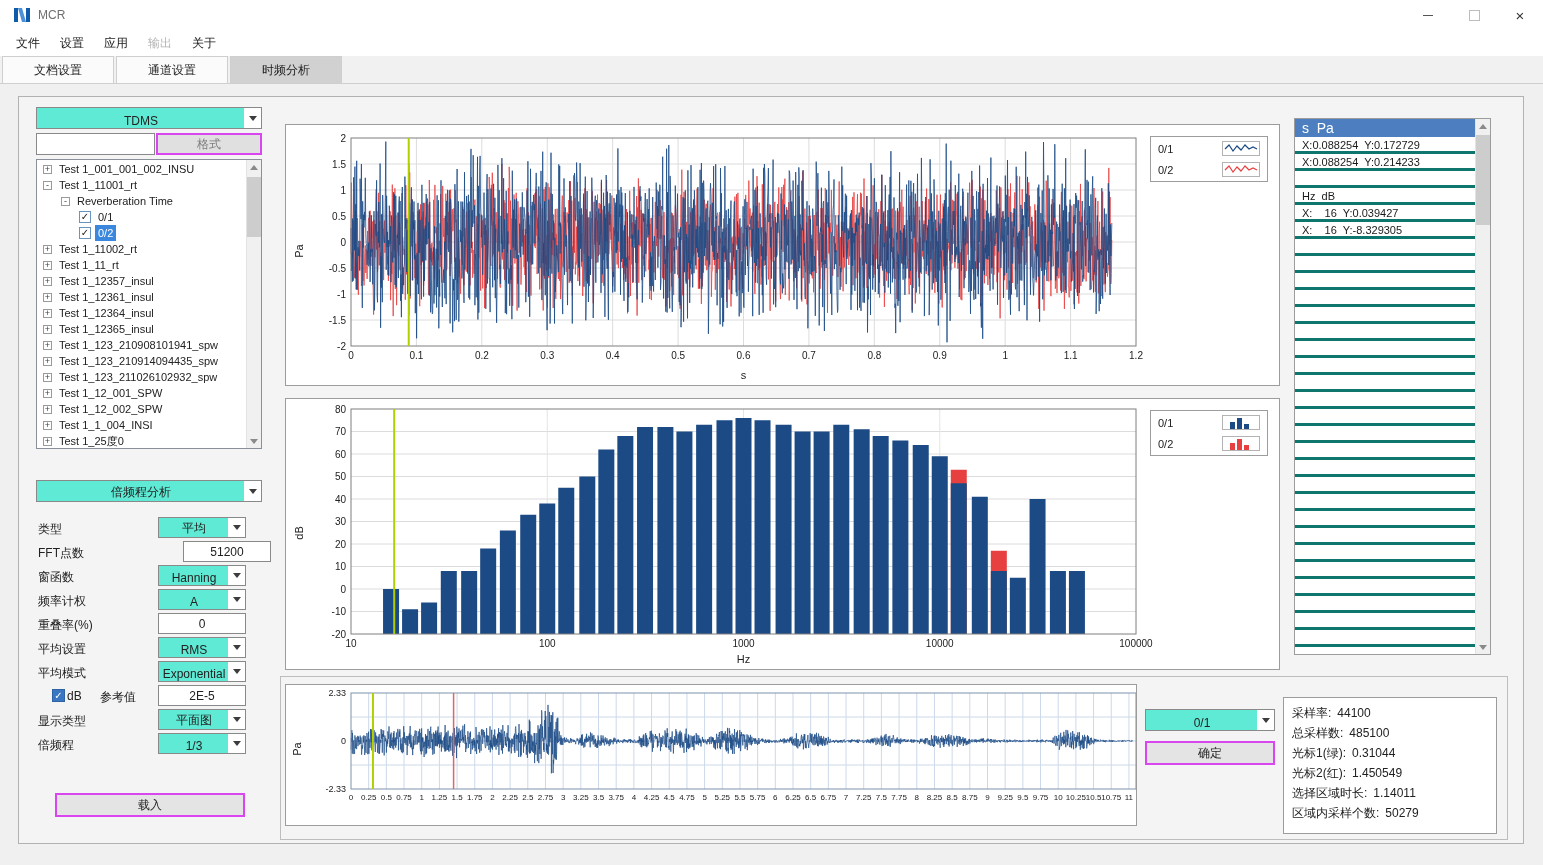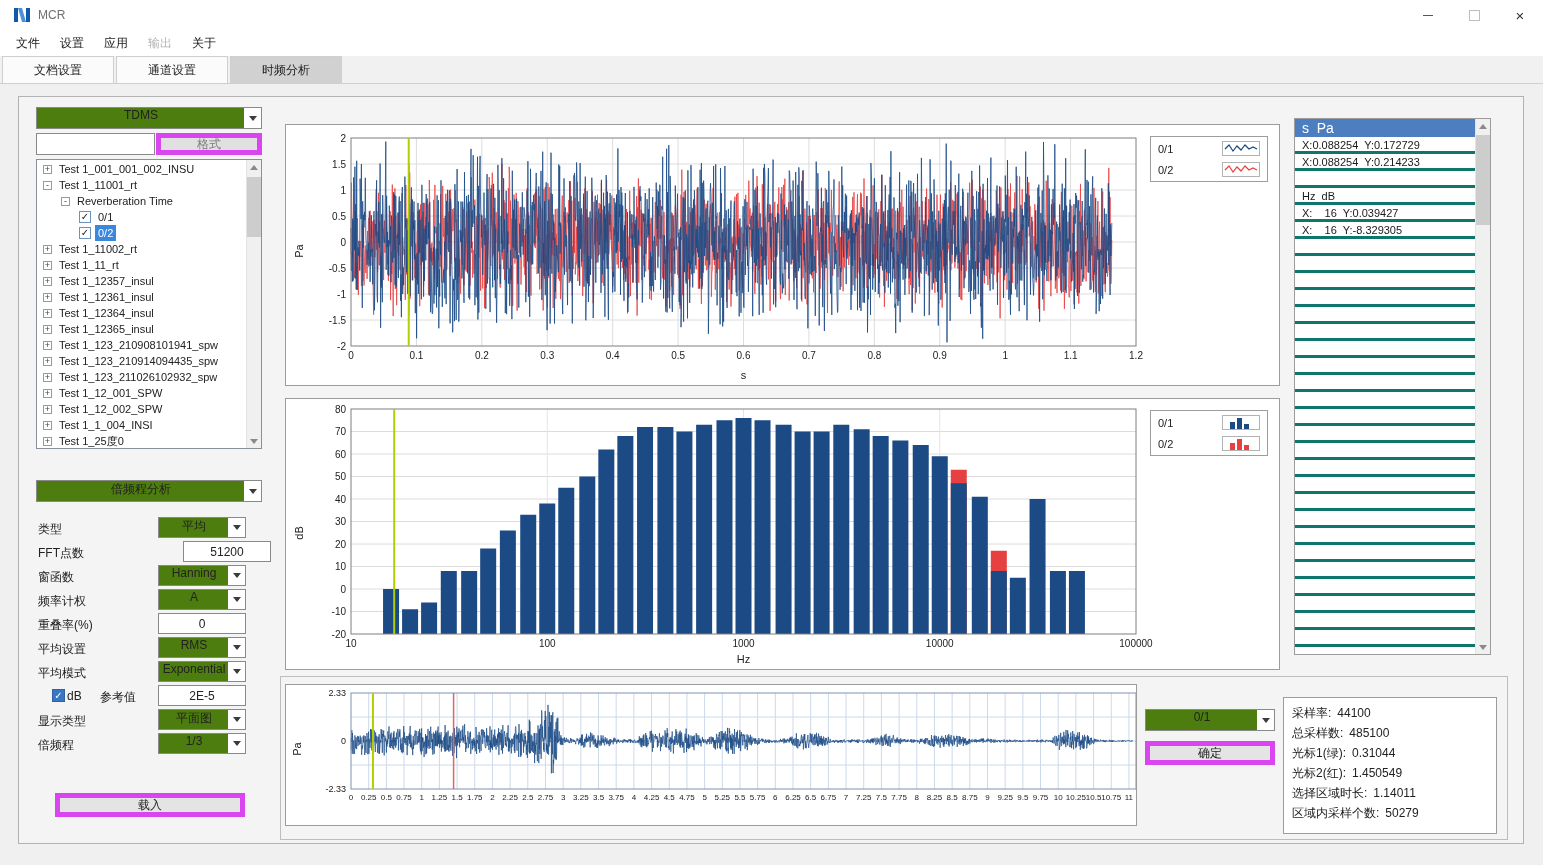--- a/index.html
+++ b/index.html
@@ -18,28 +18,28 @@
 .menu-item{display:inline-block;padding:5px 10px;font-size:12px;color:#1a1a1a;}
 .menu-item.disabled{color:#b3b3b3;}
 
 .tabbar{position:absolute;left:0;top:56px;width:1543px;height:28px;background:#f1f1f1;border-bottom:1px solid #cfcfcf;padding-left:2px;}
 .tab{display:inline-block;width:112px;height:27px;line-height:26px;text-align:center;background:#fbfbfb;border:1px solid #cfcfcf;border-bottom:none;font-size:12px;margin-right:2px;vertical-align:top;}
 .tab.active{background:#d1d1d1;}
 
 .main-bg{position:absolute;left:0;top:84px;width:1543px;height:781px;background:#f0f0f0;}
 .groupbox{position:absolute;border:1px solid #b2b2b2;background:#f4f4f4;}
 
-.combo{position:absolute;background:#4d7c0f;border:1px solid #898989;display:flex;align-items:flex-start;cursor:default;}
+.combo{position:absolute;background:#5eead4;border:1px solid #898989;display:flex;align-items:flex-end;cursor:default;}
 .combo .ctext{flex:1;text-align:center;font-size:12px;padding-right:16px;}
 .combo .azone{position:absolute;right:0;top:0;bottom:0;width:17px;display:flex;align-items:center;justify-content:center;background:#fff;}
 .tri{width:0;height:0;border-left:4px solid transparent;border-right:4px solid transparent;border-top:5px solid #3c3c3c;}
 
 .tinput{position:absolute;background:#fff;border:1px solid #898989;text-align:center;font-size:12px;display:flex;align-items:center;justify-content:center;}
 input.tinput{padding:0 4px;text-align:left;}
-.btn{position:absolute;background:#e4e4e4;border:5px solid #d946ef;font-size:12px;display:flex;align-items:center;justify-content:center;color:#222;}
+.btn{position:absolute;background:#e4e4e4;border:2px solid #d946ef;font-size:12px;display:flex;align-items:center;justify-content:center;color:#222;}
 .btn.gray{color:#7d7d7d;background:#e0e0e0;}
 
 .treebox{position:absolute;background:#fff;border:1px solid #8a9099;overflow:hidden;}
 .tree-rows{position:absolute;left:0;top:1px;right:15px;bottom:0;overflow:hidden;}
 .tree-row{height:16px;line-height:16px;font-size:11px;white-space:nowrap;display:flex;align-items:center;}
 .expander{width:9px;height:9px;border:1px solid #9a9a9a;background:#fff;font-size:9px;line-height:7px;text-align:center;margin-right:4px;flex:none;color:#444;}
 .cb{width:12px;height:12px;border:1px solid #6b93c0;background:#fff;margin-right:4px;flex:none;font-size:10px;line-height:10px;text-align:center;color:#1a1a1a;}
 .tlabel{padding:0 3px;}
 .tlabel.sel{background:#3a87dd;color:#fff;}
 

